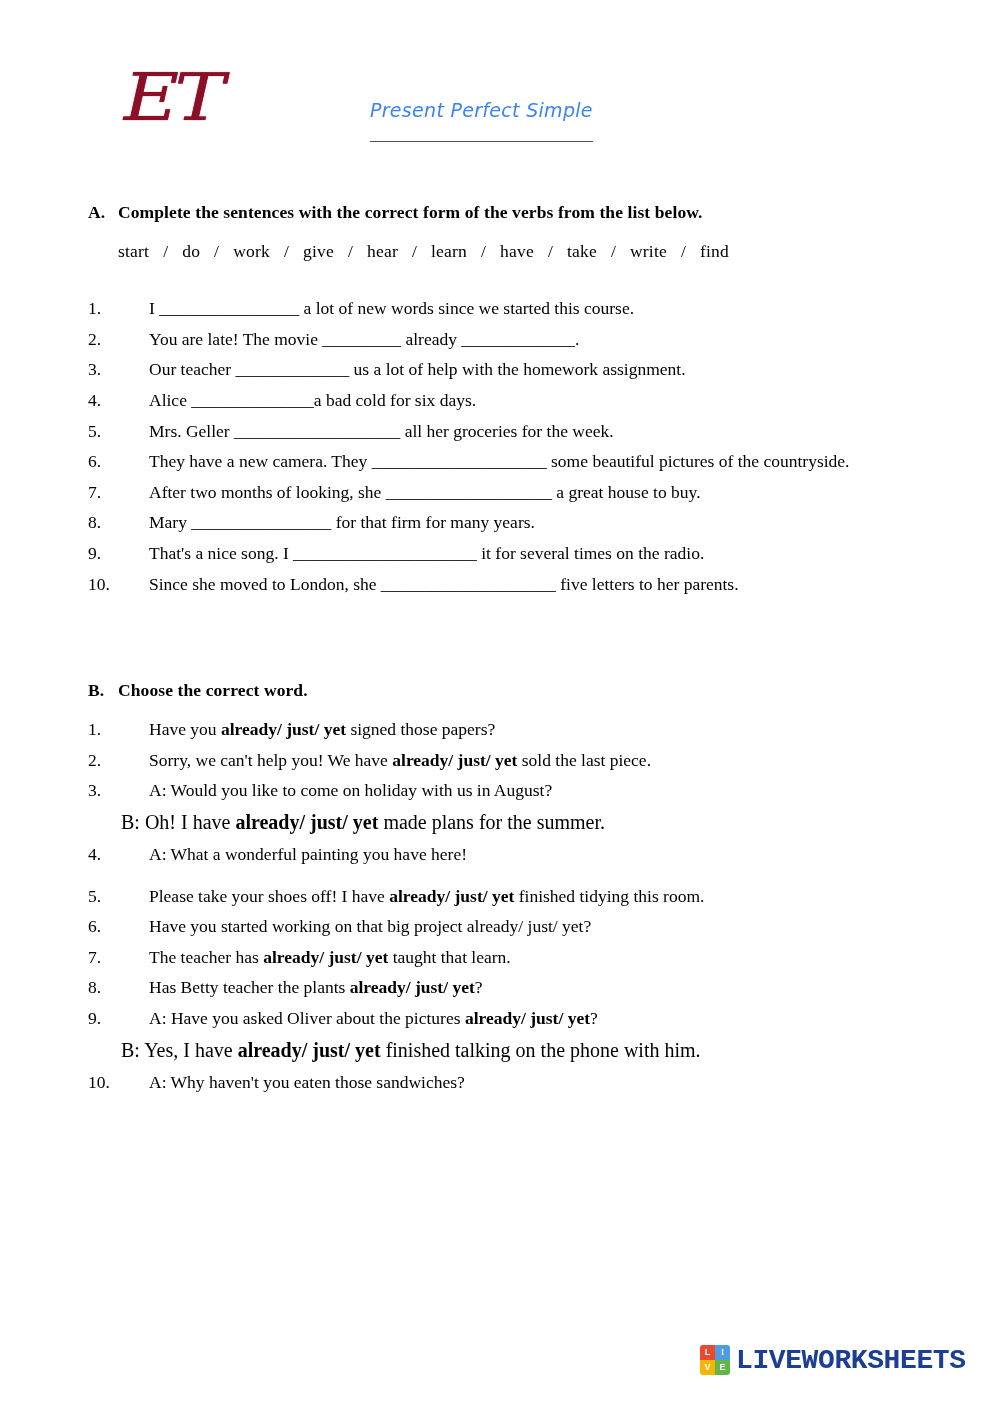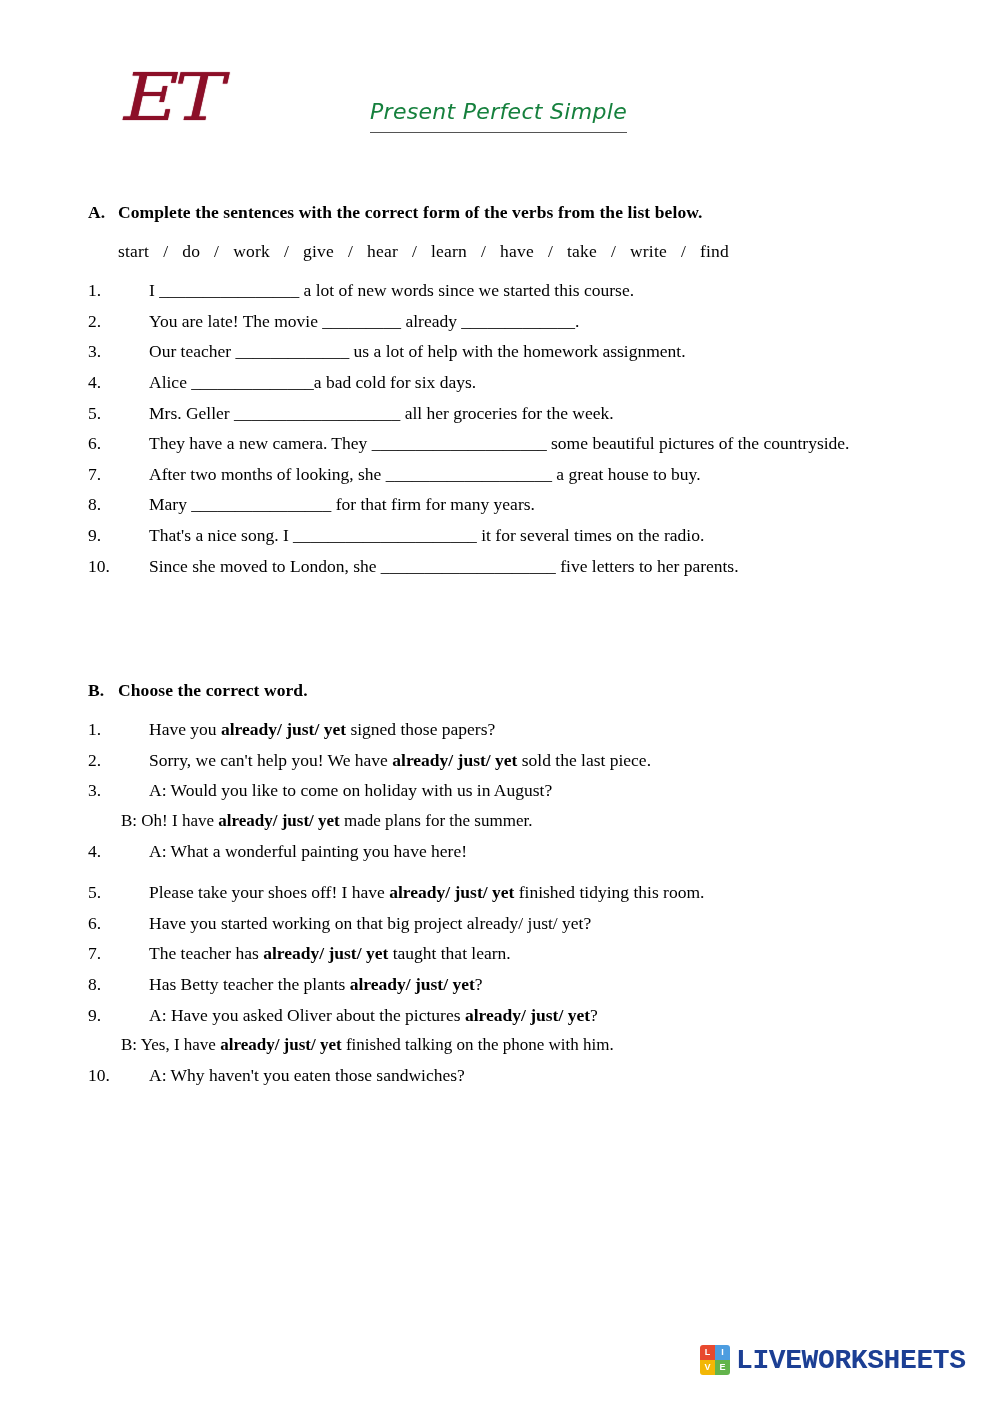--- a/index.html
+++ b/index.html
@@ -48,24 +48,24 @@
   .logo .swash {
     display: inline-block;
     transform: scaleX(1.15);
   }
   .doc-title {
     position: absolute;
     left: 250px;
     top: 44px;
     font-family: "DejaVu Sans", sans-serif;
     font-style: italic;
-    font-size: 22px;
-    color: #15803d;
+    font-size: 19px;
+    color: #3b82f6;
     border-bottom: 1px solid #555;
-    padding-bottom: 8px;
+    padding-bottom: 20px;
     letter-spacing: 0.3px;
     white-space: nowrap;
   }
 
   
   .section-a {
     position: absolute;
     top: 202px;
     left: 88px;
     width: 860px;
@@ -83,21 +83,21 @@
     display: flex;
     gap: 10px;
     margin-bottom: 18px;
   }
   .sec-head .letter {
     width: 20px;
   }
 
   .wordbank {
     margin-left: 30px;
-    margin-bottom: 18px;
+    margin-bottom: 36px;
     font-size: 17.5px;
     white-space: nowrap;
     letter-spacing: 0.2px;
   }
   .wordbank .w {
     display: inline-block;
   }
   .wordbank .sep {
     display: inline-block;
     padding: 0 14px;
@@ -121,21 +121,21 @@
     text-align: left;
   }
   ol.qlist > li .txt {
     flex: 1 1 auto;
     margin-left: 28px;
   }
   .sub {
     display: flex;
     margin-bottom: 10.5px;
     line-height: 1.15;
-    font-size: 17px;
+    font-size: 20px;
     align-items: flex-end;
   }
   .sub .pad {
     width: 33px;
     flex: 0 0 33px;
   }
   b, .bold {
     font-weight: bold;
   }
 

